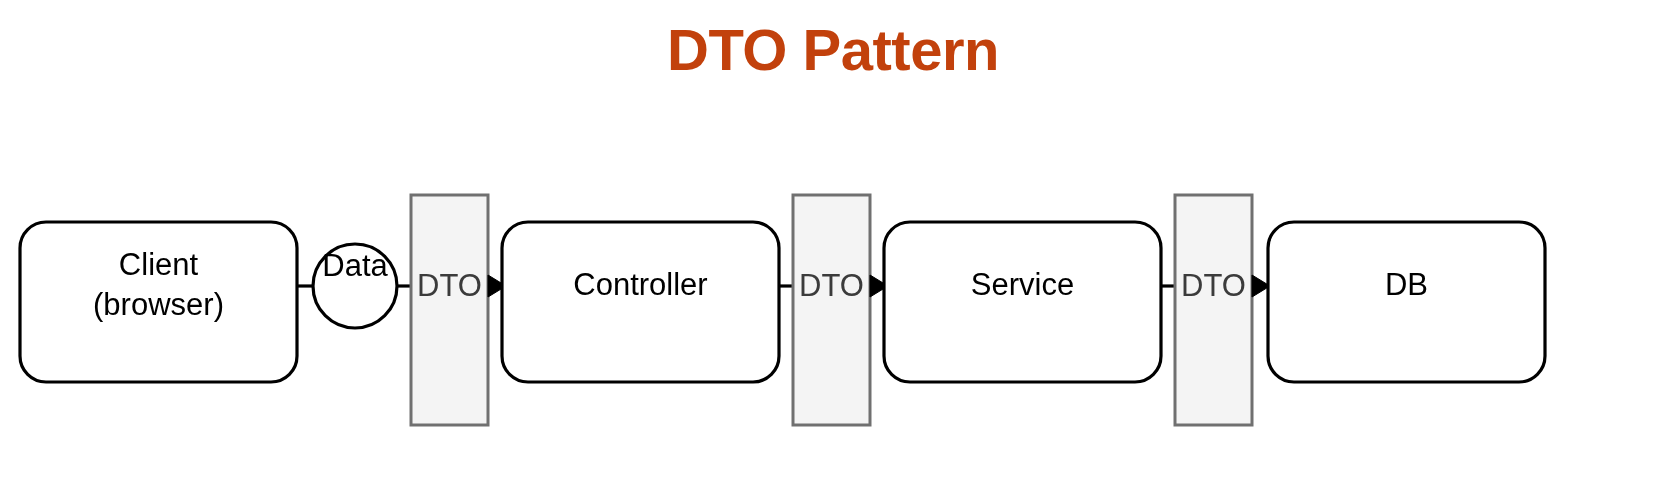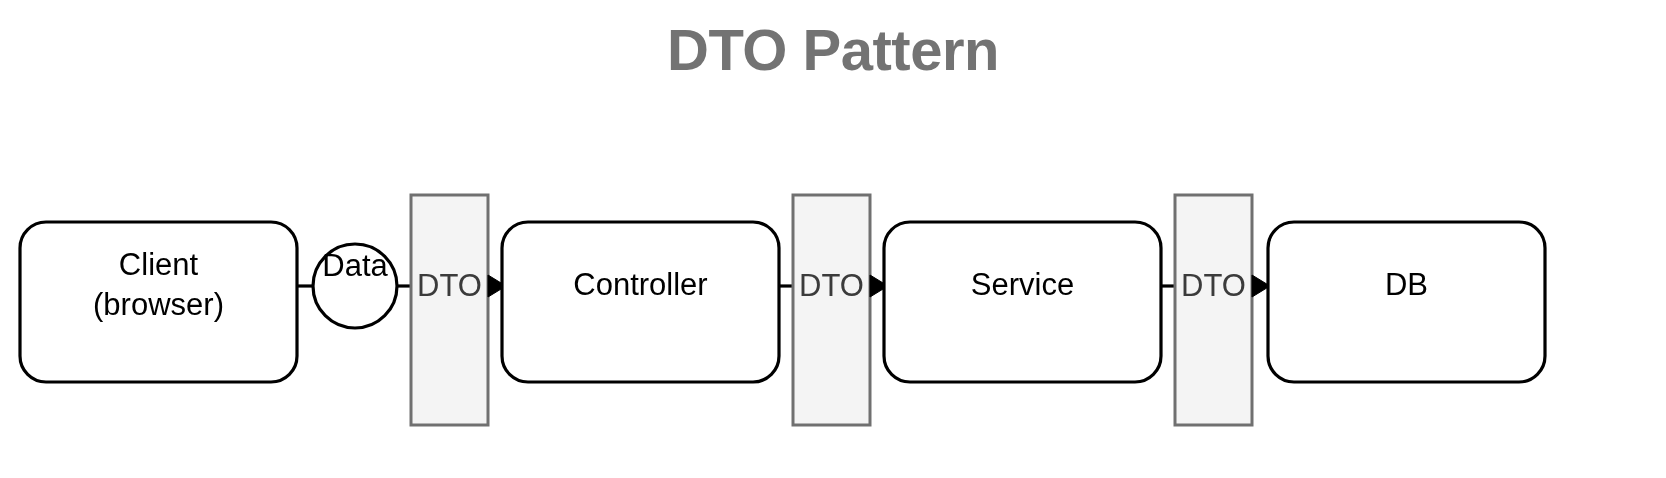--- a/index.html
+++ b/index.html
@@ -20,21 +20,21 @@
     height: 478px;
   }
   #diagram-title {
     position: absolute;
     left: 0;
     top: 18px;
     width: 1666px;
     text-align: center;
     font-size: 58px;
     font-weight: bold;
-    color: #737373;
+    color: #c2410c;
     letter-spacing: -0.5px;
     line-height: 1.1;
     font-family: "Liberation Sans", sans-serif;
   }
   svg#flow {
     position: absolute;
     left: 0;
     top: 0;
     width: 1666px;
     height: 478px;

